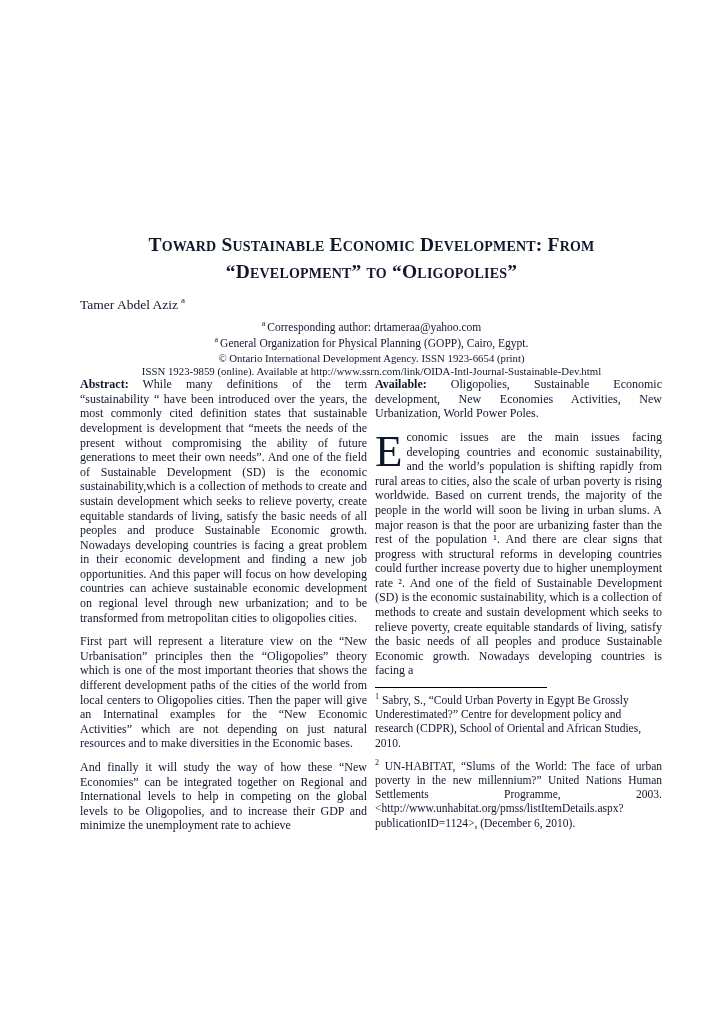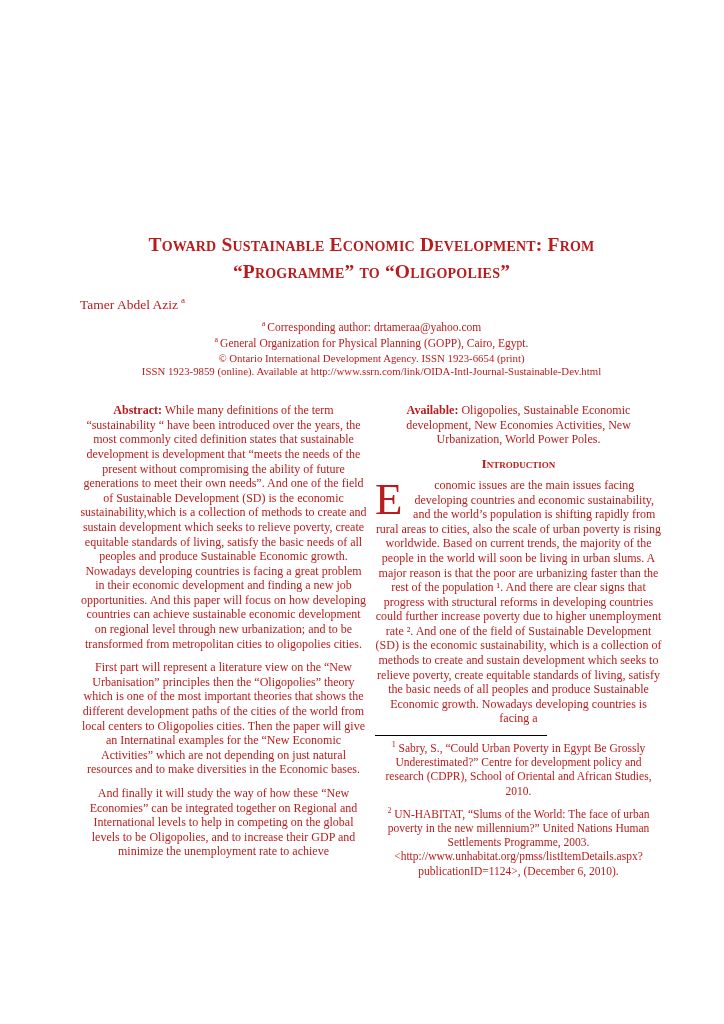--- a/index.html
+++ b/index.html
@@ -5,21 +5,21 @@
   html, body {
     margin: 0;
     padding: 0;
     background: #ffffff;
   }
   .page {
     position: relative;
     width: 724px;
     height: 1024px;
     background: #ffffff;
-    color: #b91c1c;
+    color: #0f172a;
     font-family: "Liberation Serif", "DejaVu Serif", serif;
     box-sizing: border-box;
     padding: 231px 61px 0 80px;
     overflow: hidden;
   }
   .titleblock {
     text-align: center;
     font-weight: bold;
     font-variant: small-caps;
     font-size: 19.5px;
@@ -41,29 +41,28 @@
   .affiliations sup { font-size: 8px; margin-right: 2px; }
   .imprint {
     text-align: center;
     font-size: 10.8px;
     line-height: 12.5px;
     margin-top: 2px;
   }
   .columns {
     display: flex;
     gap: 8px;
-    margin-top: 26px;
   }
   .col {
     width: 287px;
     font-size: 12px;
     line-height: 14.6px;
     text-align: justify;
   }
-  .col p { margin: 0 0 9px 0; text-align: center; }
+  .col p { margin: 0 0 9px 0; }
   .col sup { font-size: 8px; line-height: 0; }
   b.lead { font-weight: bold; }
   .section-heading {
     text-align: center;
     font-weight: bold;
     font-variant: small-caps;
     font-size: 13.5px;
     line-height: 15px;
     margin: 3px 0 7px 0;
   }
@@ -87,21 +86,21 @@
   .fn { margin: 0; }
   .fn-ragged { text-align: left; }
 </style>
 </head>
 <body>
 
 <div class="page">
 
   <header class="titleblock">
     <div class="title-line">Toward Sustainable Economic Development: From</div>
-    <div class="title-line">“Programme” to “Oligopolies”</div>
+    <div class="title-line">“Development” to “Oligopolies”</div>
   </header>
 
   <div class="author-line">
     <span>Tamer Abdel Aziz</span><sup>a</sup>
   </div>
 
   <div class="affiliations">
     <div><sup>a</sup><span>Corresponding author: drtameraa@yahoo.com</span></div>
     <div><sup>a</sup><span>General Organization for Physical Planning (GOPP), Cairo, Egypt.</span></div>
   </div>
@@ -114,21 +113,20 @@
   <div class="columns">
 
     <div class="col">
       <p><b class="lead">Abstract:</b><span> While many definitions of the term “sustainability “ have been introduced over the years, the most commonly cited definition states that sustainable development is development that “meets the needs of the present without compromising the ability of future generations to meet their own needs”. And one of the field of Sustainable Development (SD) is the economic sustainability,which is a collection of methods to create and sustain development which seeks to relieve poverty, create equitable standards of living, satisfy the basic needs of all peoples and produce Sustainable Economic growth. Nowadays developing countries is facing a great problem in their economic development and finding a new job opportunities. And this paper will focus on how developing countries can achieve sustainable economic development on regional level through new urbanization; and to be transformed from metropolitan cities to oligopolies cities.</span></p>
       <p>First part will represent a literature view on the “New Urbanisation” principles then the “Oligopolies” theory which is one of the most important theories that shows the different development paths of the cities of the world from local centers to Oligopolies cities. Then the paper will give an Internatinal examples for the “New Economic Activities” which are not depending on just natural resources and to make diversities in the Economic bases.</p>
       <p>And finally it will study the way of how these “New Economies” can be integrated together on Regional and International levels to help in competing on the global levels to be Oligopolies, and to increase their GDP and minimize the unemployment rate to achieve</p>
     </div>
 
     <div class="col">
       <p><b class="lead">Available:</b><span> Oligopolies, Sustainable Economic development, New Economies Activities, New Urbanization, World Power Poles.</span></p>
-      <h2 class="section-heading">Introduction</h2>
       <p class="intro-para"><span class="dropcap">E</span><span>conomic issues are the main issues facing developing countries and economic sustainability, and the world’s population is shifting rapidly from rural areas to cities, also the scale of urban poverty is rising worldwide. Based on current trends, the majority of the people in the world will soon be living in urban slums. A major reason is that the poor are urbanizing faster than the rest of the population ¹. And there are clear signs that progress with structural reforms in developing countries could further increase poverty due to higher unemployment rate ². And one of the field of Sustainable Development (SD) is the economic sustainability, which is a collection of methods to create and sustain development which seeks to relieve poverty, create equitable standards of living, satisfy the basic needs of all peoples and produce Sustainable Economic growth. Nowadays developing countries is facing a</span></p>
 
       <div class="footnotes">
         <div class="fn-rule"></div>
         <p class="fn fn-ragged"><sup>1</sup><span> Sabry, S., “Could Urban Poverty in Egypt Be Grossly Underestimated?” Centre for development policy and research (CDPR), School of Oriental and African Studies, 2010.</span></p>
         <p class="fn"><sup>2</sup><span> UN-HABITAT, “Slums of the World: The face of urban poverty in the new millennium?” United Nations Human Settlements Programme, 2003. &lt;http://www.unhabitat.org/pmss/listItemDetails.aspx?publicationID=1124&gt;, (December 6, 2010).</span></p>
       </div>
     </div>
 
   </div>

